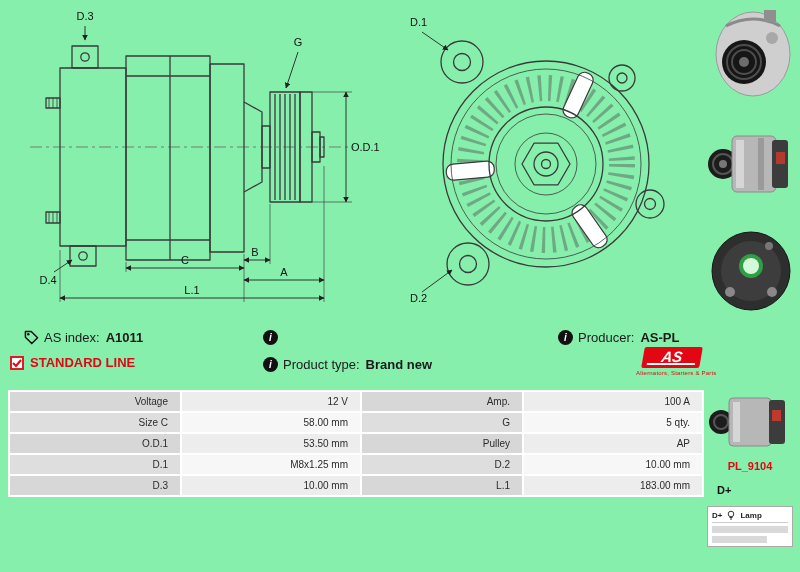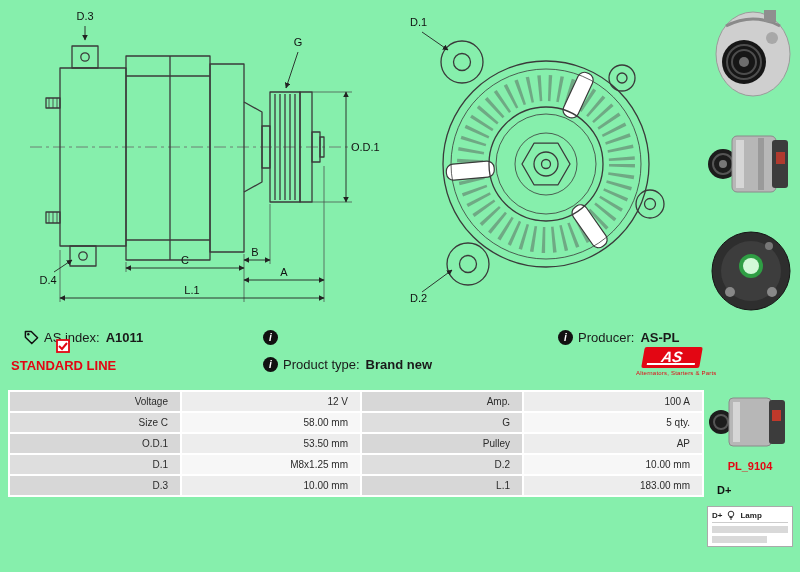--- a/index.html
+++ b/index.html
@@ -228,21 +228,21 @@
   <div class="info-item" style="left:263px; top:330px;">
     <span class="iicon">i</span>
   </div>
 
   <div class="info-item" style="left:558px; top:330px;">
     <span class="iicon">i</span>
     <span>Producer:</span>
     <b>AS-PL</b>
   </div>
 
-  <div class="info-item" style="left:10px; top:339px;flex-direction:column;">
+  <div class="info-item" style="left:10px; top:355px;">
     <svg width="14" height="14" viewBox="0 0 14 14">
       <rect x="1" y="1" width="12" height="12" fill="#fff" stroke="#e30613" stroke-width="1.8"></rect>
       <path d="M3 7 l3 3 5 -6" fill="none" stroke="#e30613" stroke-width="2"></path>
     </svg>
     <b class="red">STANDARD LINE</b>
   </div>
 
   <div class="info-item" style="left:263px; top:357px;">
     <span class="iicon">i</span>
     <span>Product type:</span>

